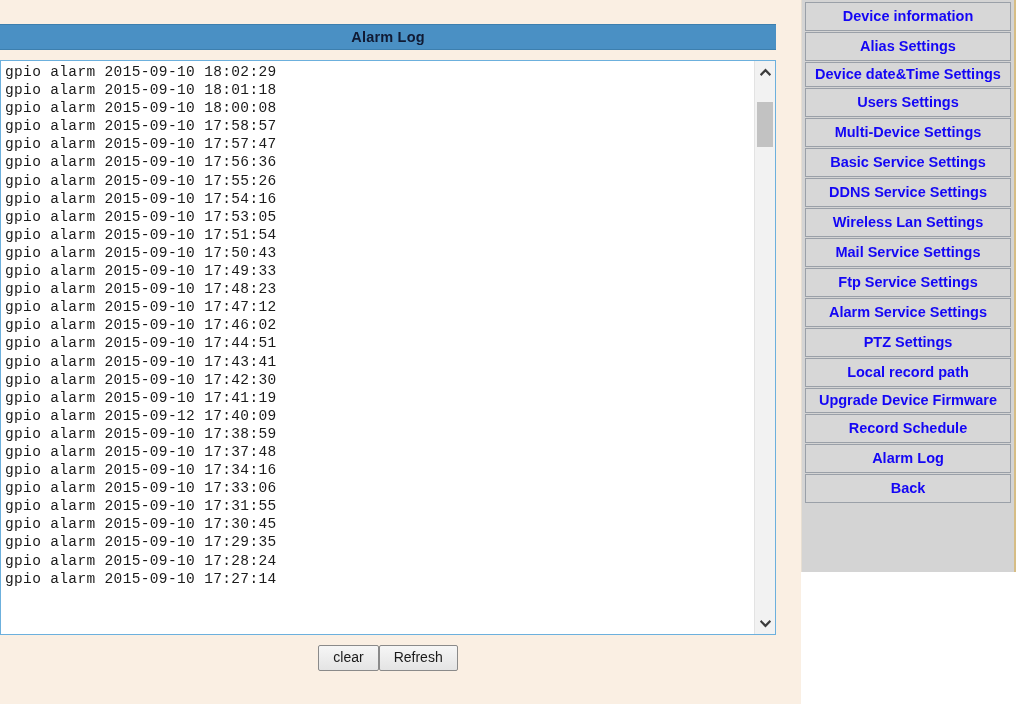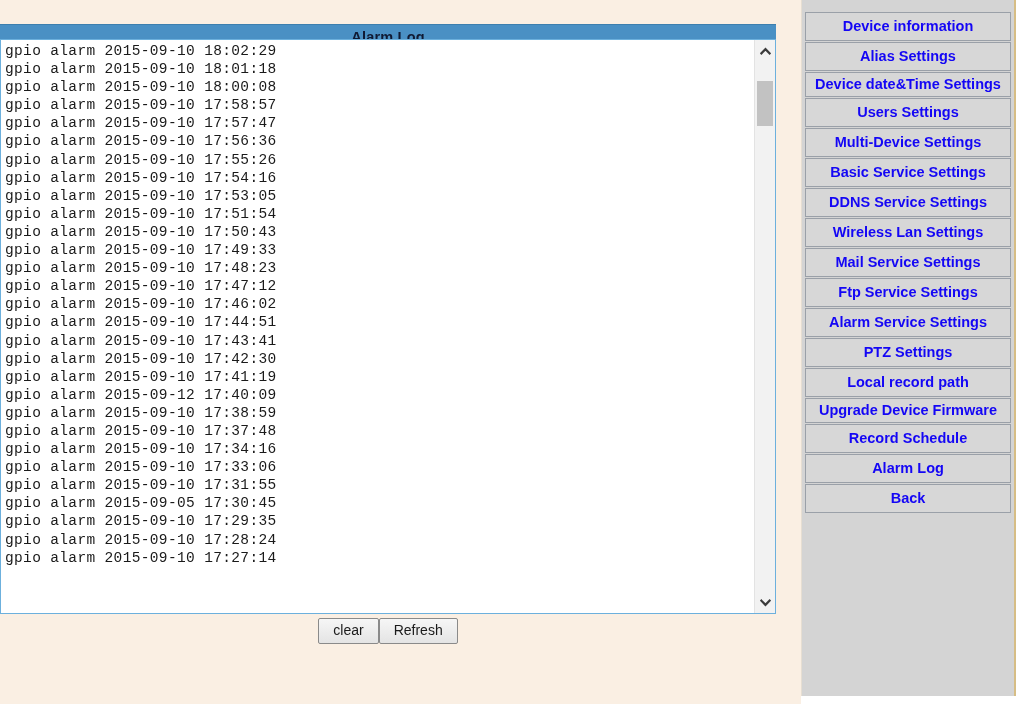--- a/index.html
+++ b/index.html
@@ -49,21 +49,21 @@
     font-size: 14.5px;
     font-weight: bold;
     letter-spacing: 0.2px;
     font-family: "Liberation Sans", sans-serif;
   }
 
   
   #log-wrap {
     position: absolute;
     left: 0;
-    top: 39px;
+    top: 60px;
     width: 776px;
     height: 575px;
     box-sizing: border-box;
     border: 1px solid #6cb0dd;
     background: #ffffff;
     display: flex;
   }
   #log-text {
     flex: 1 1 auto;
     overflow: hidden;
@@ -120,21 +120,21 @@
     width: 16px;
     height: 45px;
     background: #c2c2c2;
     border-radius: 0;
   }
 
   
   #button-bar {
     position: absolute;
     left: 0;
-    top: 618px;
+    top: 645px;
     width: 776px;
     height: 34px;
     display: flex;
     align-items: flex-start;
     justify-content: center;
   }
   .form-button {
     font-family: "Liberation Sans", sans-serif;
     font-size: 14px;
     color: #1a1a1a;
@@ -146,26 +146,26 @@
     box-sizing: border-box;
     cursor: pointer;
   }
 
   
   #sidebar {
     position: absolute;
     left: 801px;
     top: 0;
     width: 215px;
-    height: 696px;
+    height: 572px;
     background: #d4d4d4;
     border-right: 2px solid #d6bd85;
     border-left: 1px solid #e6ded2;
     box-sizing: border-box;
-    padding: 12px 3px 0 3px;
+    padding: 2px 3px 0 3px;
   }
   #sidebar-menu {
     width: 100%;
     border-collapse: collapse;
   }
   .menu-item {
     display: block;
     width: 100%;
     box-sizing: border-box;
     background: #d7d7d7;
@@ -217,21 +217,21 @@
           <div class="log-line">gpio alarm 2015-09-10 17:44:51</div>
           <div class="log-line">gpio alarm 2015-09-10 17:43:41</div>
           <div class="log-line">gpio alarm 2015-09-10 17:42:30</div>
           <div class="log-line">gpio alarm 2015-09-10 17:41:19</div>
           <div class="log-line">gpio alarm 2015-09-12 17:40:09</div>
           <div class="log-line">gpio alarm 2015-09-10 17:38:59</div>
           <div class="log-line">gpio alarm 2015-09-10 17:37:48</div>
           <div class="log-line">gpio alarm 2015-09-10 17:34:16</div>
           <div class="log-line">gpio alarm 2015-09-10 17:33:06</div>
           <div class="log-line">gpio alarm 2015-09-10 17:31:55</div>
-          <div class="log-line">gpio alarm 2015-09-05 17:30:45</div>
+          <div class="log-line">gpio alarm 2015-09-10 17:30:45</div>
           <div class="log-line">gpio alarm 2015-09-10 17:29:35</div>
           <div class="log-line">gpio alarm 2015-09-10 17:28:24</div>
           <div class="log-line">gpio alarm 2015-09-10 17:27:14</div>
         </div>
 
       <div id="log-scrollbar">
         <div class="sb-btn up">
           <svg class="chev" viewBox="0 0 12 12">
             <path d="M1.5 8 L6 3.4 L10.5 8"></path>
           </svg>

